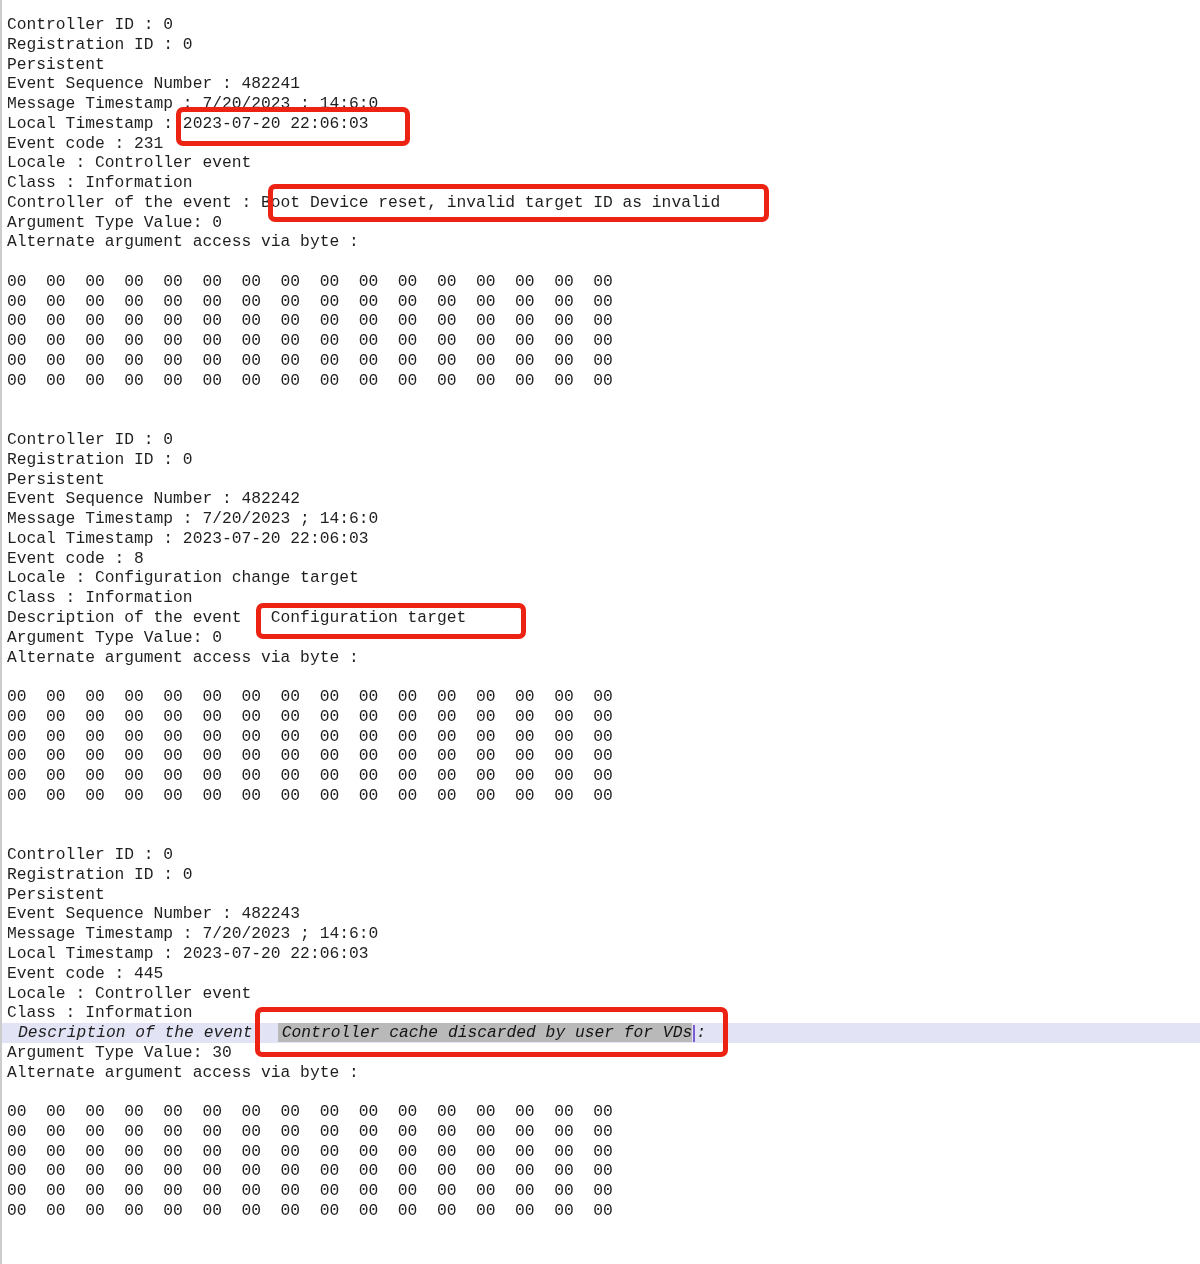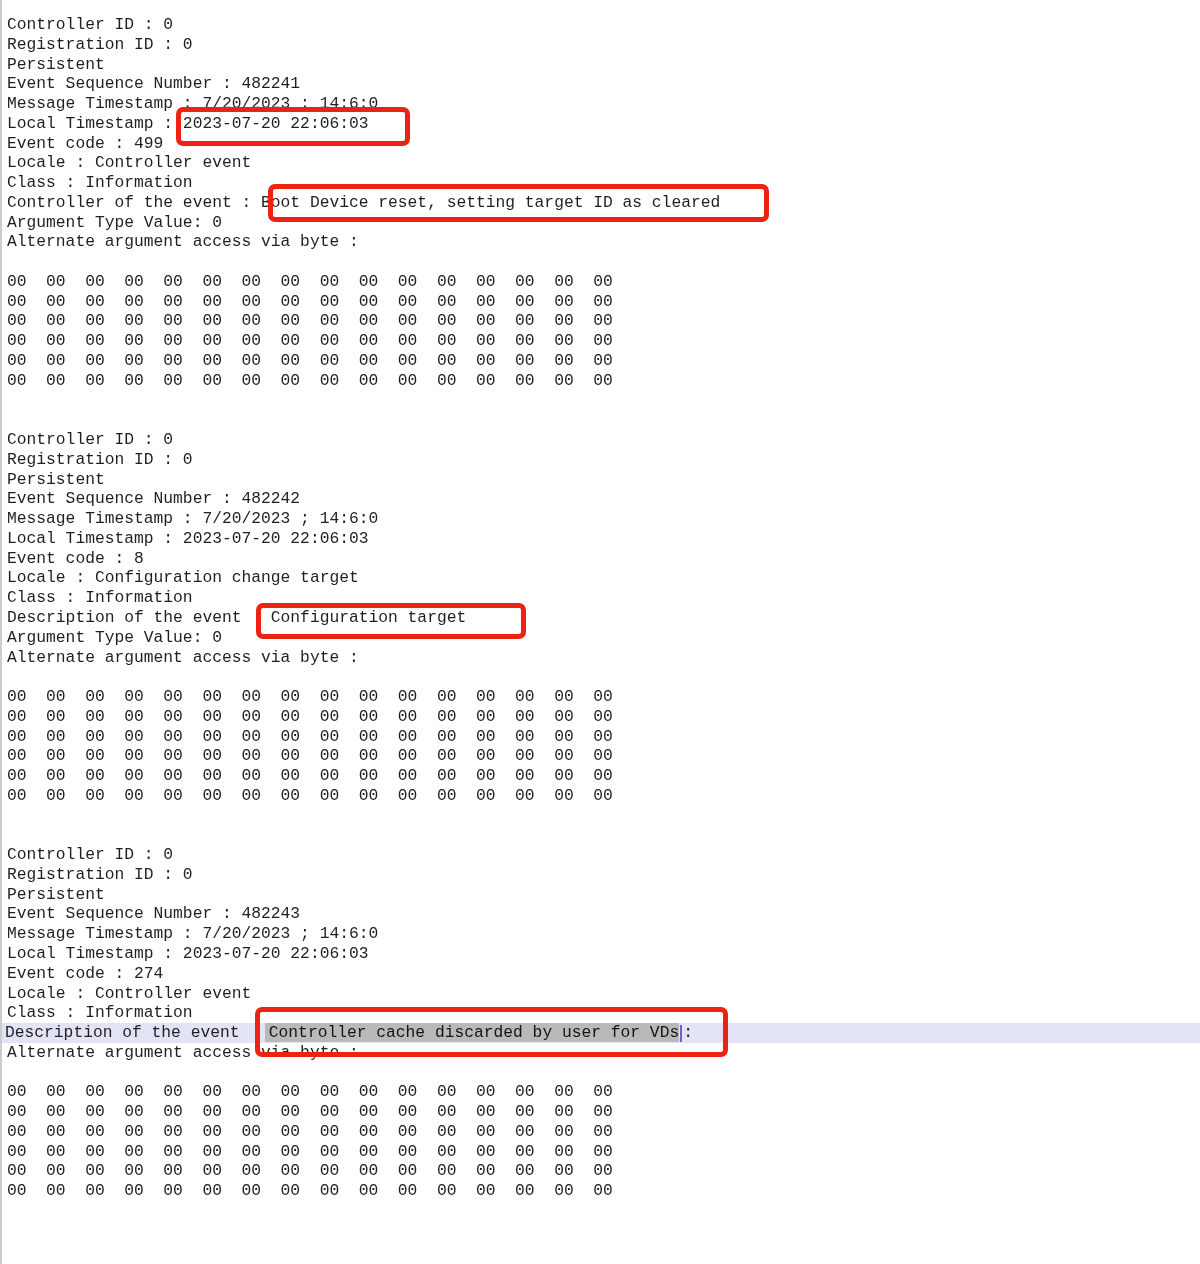--- a/index.html
+++ b/index.html
@@ -20,21 +20,22 @@
   #log{
     padding:15px 0 0 7px;
     position:relative;
   }
   .line{
     white-space:pre;
     height:19.78px;
   }
   .selected-line{
     margin-left:-7px;
-    padding-left:5px;
+    padding-left:18px;
+    font-style:italic;
   }
   .sel{
     padding-left:4px;
     margin-left:-4px;
   }
   .caret{
     display:inline-block;
     width:2px;height:17px;
     vertical-align:text-bottom;
     margin:0 1px;
@@ -53,24 +54,24 @@
 <body style="background: rgb(255, 255, 255); color: rgb(31, 31, 31);">
 
 <div id="left-strip" style="background: rgb(204, 204, 204);"></div>
 <main id="log">
     <div class="line">Controller ID : 0</div>
     <div class="line">Registration ID : 0</div>
     <div class="line">Persistent</div>
     <div class="line">Event Sequence Number : 482241</div>
     <div class="line">Message Timestamp : 7/20/2023 ; 14:6:0</div>
     <div class="line">Local Timestamp : 2023-07-20 22:06:03</div>
-    <div class="line">Event code : 499</div>
+    <div class="line">Event code : 231</div>
     <div class="line">Locale : Controller event</div>
     <div class="line">Class : Information</div>
-    <div class="line"><span>Controller of the event : </span><span>Boot Device reset, setting target ID as cleared</span></div>
+    <div class="line"><span>Controller of the event : </span><span>Boot Device reset, invalid target ID as invalid</span></div>
     <div class="line">Argument Type Value: 0</div>
     <div class="line">Alternate argument access via byte :</div>
     <div class="line"></div>
     <div class="line">00  00  00  00  00  00  00  00  00  00  00  00  00  00  00  00</div>
     <div class="line">00  00  00  00  00  00  00  00  00  00  00  00  00  00  00  00</div>
     <div class="line">00  00  00  00  00  00  00  00  00  00  00  00  00  00  00  00</div>
     <div class="line">00  00  00  00  00  00  00  00  00  00  00  00  00  00  00  00</div>
     <div class="line">00  00  00  00  00  00  00  00  00  00  00  00  00  00  00  00</div>
     <div class="line">00  00  00  00  00  00  00  00  00  00  00  00  00  00  00  00</div>
     <div class="line"></div>
@@ -95,24 +96,25 @@
     <div class="line">00  00  00  00  00  00  00  00  00  00  00  00  00  00  00  00</div>
     <div class="line">00  00  00  00  00  00  00  00  00  00  00  00  00  00  00  00</div>
     <div class="line"></div>
     <div class="line"></div>
     <div class="line">Controller ID : 0</div>
     <div class="line">Registration ID : 0</div>
     <div class="line">Persistent</div>
     <div class="line">Event Sequence Number : 482243</div>
     <div class="line">Message Timestamp : 7/20/2023 ; 14:6:0</div>
     <div class="line">Local Timestamp : 2023-07-20 22:06:03</div>
-    <div class="line">Event code : 274</div>
+    <div class="line">Event code : 445</div>
     <div class="line">Locale : Controller event</div>
     <div class="line">Class : Information</div>
     <div class="line selected-line" style="background: rgb(227, 227, 246);"><span>Description of the event   </span><span class="sel" style="background: rgb(185, 185, 185); color: rgb(20, 20, 20);">Controller cache discarded by user for VDs</span><span class="caret" style="background: rgb(122, 91, 208);"></span><span>:</span></div>
+    <div class="line">Argument Type Value: 30</div>
     <div class="line">Alternate argument access via byte :</div>
     <div class="line"></div>
     <div class="line">00  00  00  00  00  00  00  00  00  00  00  00  00  00  00  00</div>
     <div class="line">00  00  00  00  00  00  00  00  00  00  00  00  00  00  00  00</div>
     <div class="line">00  00  00  00  00  00  00  00  00  00  00  00  00  00  00  00</div>
     <div class="line">00  00  00  00  00  00  00  00  00  00  00  00  00  00  00  00</div>
     <div class="line">00  00  00  00  00  00  00  00  00  00  00  00  00  00  00  00</div>
     <div class="line">00  00  00  00  00  00  00  00  00  00  00  00  00  00  00  00</div>
     <div class="line"></div>
     <div class="line"></div>

